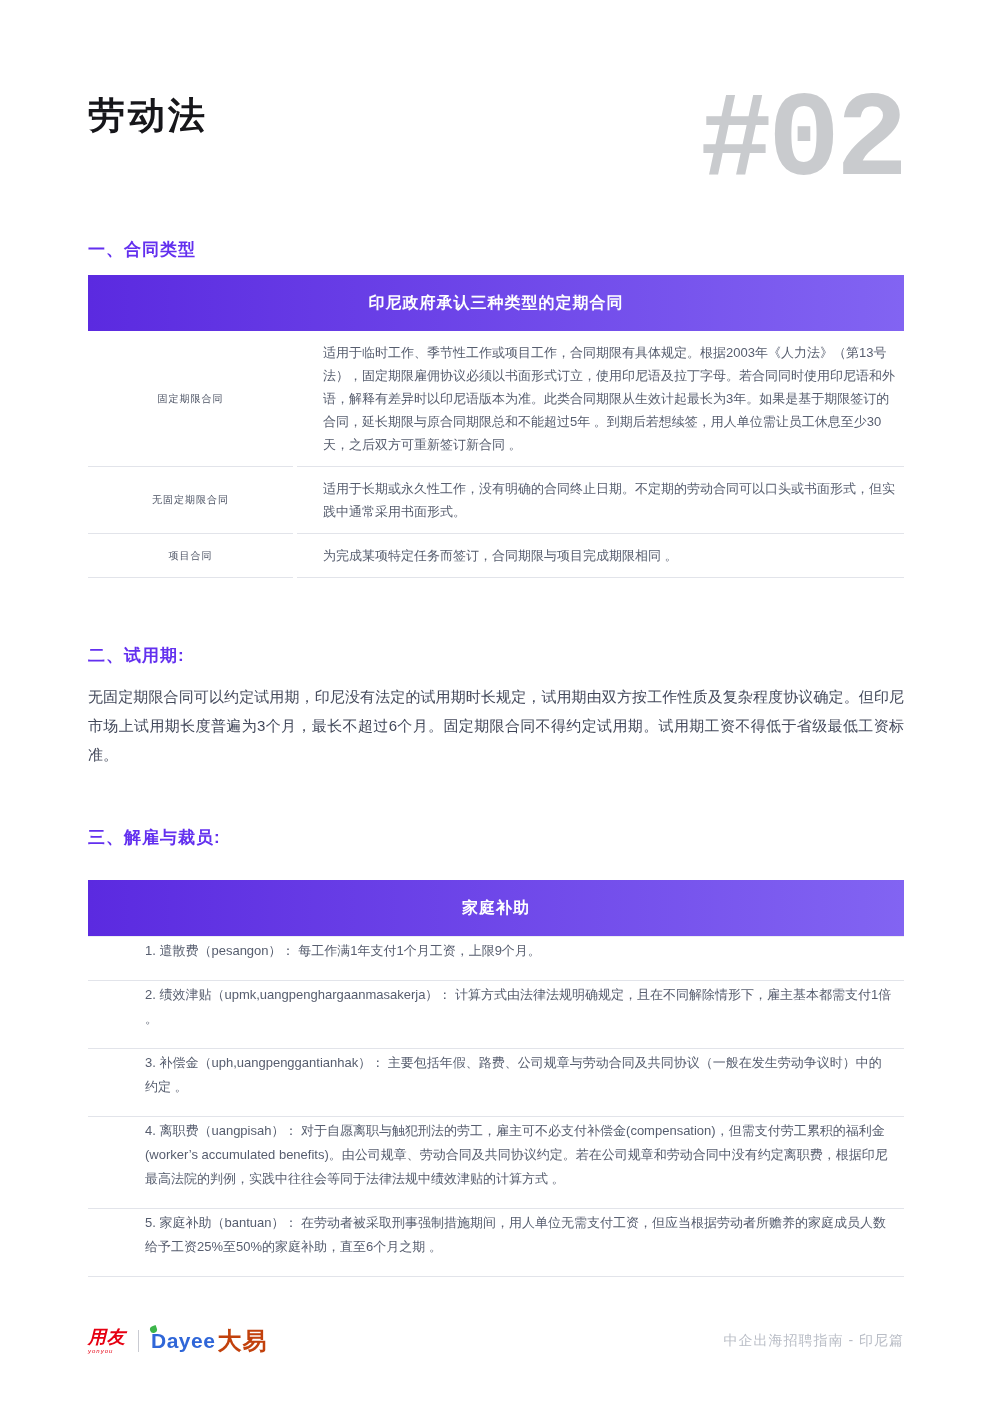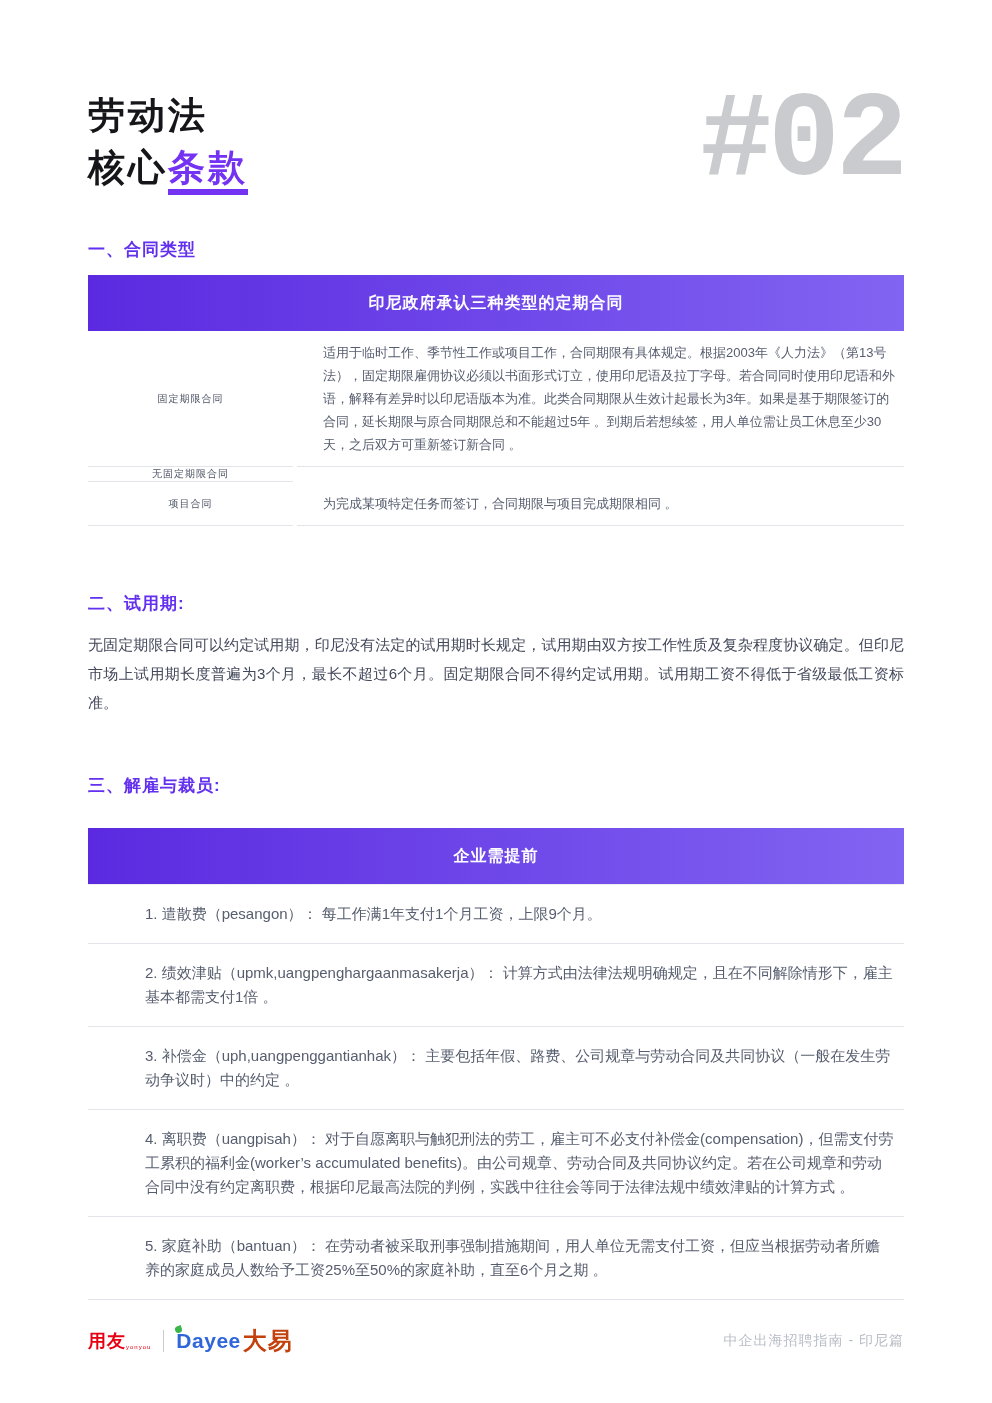--- a/index.html
+++ b/index.html
@@ -48,84 +48,84 @@
   }
 
   .note { margin-top:17px; font-size:12.5px; font-weight:700; color:#1f3b8c; letter-spacing:0.5px; }
 
   .body-para { margin-top:15px; font-size:15px; line-height:29px; color:#42485a; text-align:justify; }
 
   
   .comp-bar { margin-top:31px; }
   .comp-list { border-top:1px solid #eceef2; }
   .comp-item {
-    border-bottom:1px solid #e2e4ea; padding:17px 10px 17px 57px;
-    font-size:15px; line-height:24px; color:#565d6e;
+    border-bottom:1px solid #e2e4ea; padding:2px 10px 17px 57px;
+    font-size:13px; line-height:24px; color:#565d6e;
   }
 
   
   .footer {
     position:absolute; left:88px; right:88px; bottom:46px;
     display:flex; align-items:center; justify-content:space-between;
   }
   .logo { display:flex; align-items:center; }
-  .yy { display:flex; flex-direction:row; align-items:flex-end; line-height:1; }
+  .yy { display:flex; flex-direction:column; align-items:flex-start; line-height:1;font-style:italic; }
   .yy-text { color:#e60012; font-weight:900; font-size:18px; letter-spacing:1px; }
   .yy-sub { color:#e60012; font-size:6px; margin-top:2px; letter-spacing:1px; }
   .logo-divider { width:1px; height:22px; background:#c9cbd2; margin:0 12px; }
   .dayee-en { position:relative; color:#2f66d8; font-weight:800; font-size:21px; letter-spacing:0.5px; }
   .dayee-leaf {
     position:absolute; top:-3px; left:-1px; width:7px; height:7px;
     background:#3cb54a; border-radius:50% 0 50% 50%; transform:rotate(-20deg);
   }
   .dayee-cn { color:#c2410c; font-weight:800; font-size:24px; margin-left:2px; letter-spacing:1px; }
   .footer-right { color:#b9bdc6; font-size:14px; letter-spacing:1px; }
 </style>
 </head>
 <body>
 
 <div class="page">
   <div class="content">
 
     <div class="doc-header">
       <div class="doc-title">
         <div>劳动法</div>
-        <div><span>核心</span><span class="accent">条款</span></div>
       </div>
       <div class="page-num">#02</div>
     </div>
 
     <div class="sec-heading h-contract">一、合同类型</div>
 
     <div class="bar">
       <span>印尼政府承认三种类型的定期合同</span>
     </div>
 
     <div class="c-table">
       <div class="c-row">
         <div class="c-cell-label">固定期限合同</div>
         <div class="c-cell-desc">适用于临时工作、季节性工作或项目工作，合同期限有具体规定。根据2003年《人力法》（第13号法），固定期限雇佣协议必须以书面形式订立，使用印尼语及拉丁字母。若合同同时使用印尼语和外语，解释有差异时以印尼语版本为准。此类合同期限从生效计起最长为3年。如果是基于期限签订的合同，延长期限与原合同期限总和不能超过5年 。到期后若想续签，用人单位需让员工休息至少30天，之后双方可重新签订新合同 。</div>
       </div>
       <div class="c-row">
         <div class="c-cell-label">无固定期限合同</div>
+        <div class="c-cell-desc">适用于长期或永久性工作，没有明确的合同终止日期。不定期的劳动合同可以口头或书面形式，但实践中通常采用书面形式。</div>
       </div>
       <div class="c-row">
         <div class="c-cell-label">项目合同</div>
         <div class="c-cell-desc">为完成某项特定任务而签订，合同期限与项目完成期限相同 。</div>
       </div>
     </div>
 
 
     <div class="sec-heading h-probation">二、试用期:</div>
     <div class="body-para">无固定期限合同可以约定试用期，印尼没有法定的试用期时长规定，试用期由双方按工作性质及复杂程度协议确定。但印尼市场上试用期长度普遍为3个月，最长不超过6个月。固定期限合同不得约定试用期。试用期工资不得低于省级最低工资标准。</div>
 
     <div class="sec-heading h-dismissal">三、解雇与裁员:</div>
 
     <div class="bar comp-bar">
-      <span>企业需提前</span>
+      <span>家庭补助</span>
     </div>
 
     <div class="comp-list">
       <div class="comp-item">1. 遣散费（pesangon）： 每工作满1年支付1个月工资，上限9个月。</div>
       <div class="comp-item">2. 绩效津贴（upmk,uangpenghargaanmasakerja）： 计算方式由法律法规明确规定，且在不同解除情形下，雇主基本都需支付1倍 。</div>
       <div class="comp-item">3. 补偿金（uph,uangpenggantianhak）： 主要包括年假、路费、公司规章与劳动合同及共同协议（一般在发生劳动争议时）中的约定 。</div>
       <div class="comp-item">4. 离职费（uangpisah）： 对于自愿离职与触犯刑法的劳工，雇主可不必支付补偿金(compensation)，但需支付劳工累积的福利金(worker’s accumulated benefits)。由公司规章、劳动合同及共同协议约定。若在公司规章和劳动合同中没有约定离职费，根据印尼最高法院的判例，实践中往往会等同于法律法规中绩效津贴的计算方式 。</div>
       <div class="comp-item">5. 家庭补助（bantuan）： 在劳动者被采取刑事强制措施期间，用人单位无需支付工资，但应当根据劳动者所赡养的家庭成员人数给予工资25%至50%的家庭补助，直至6个月之期 。</div>
     </div>
 

